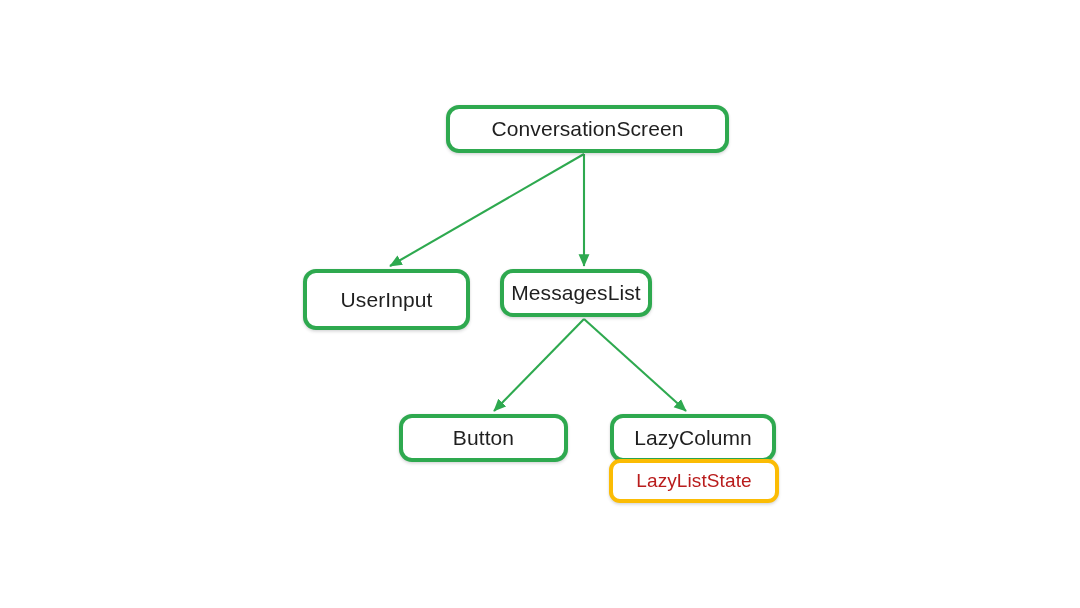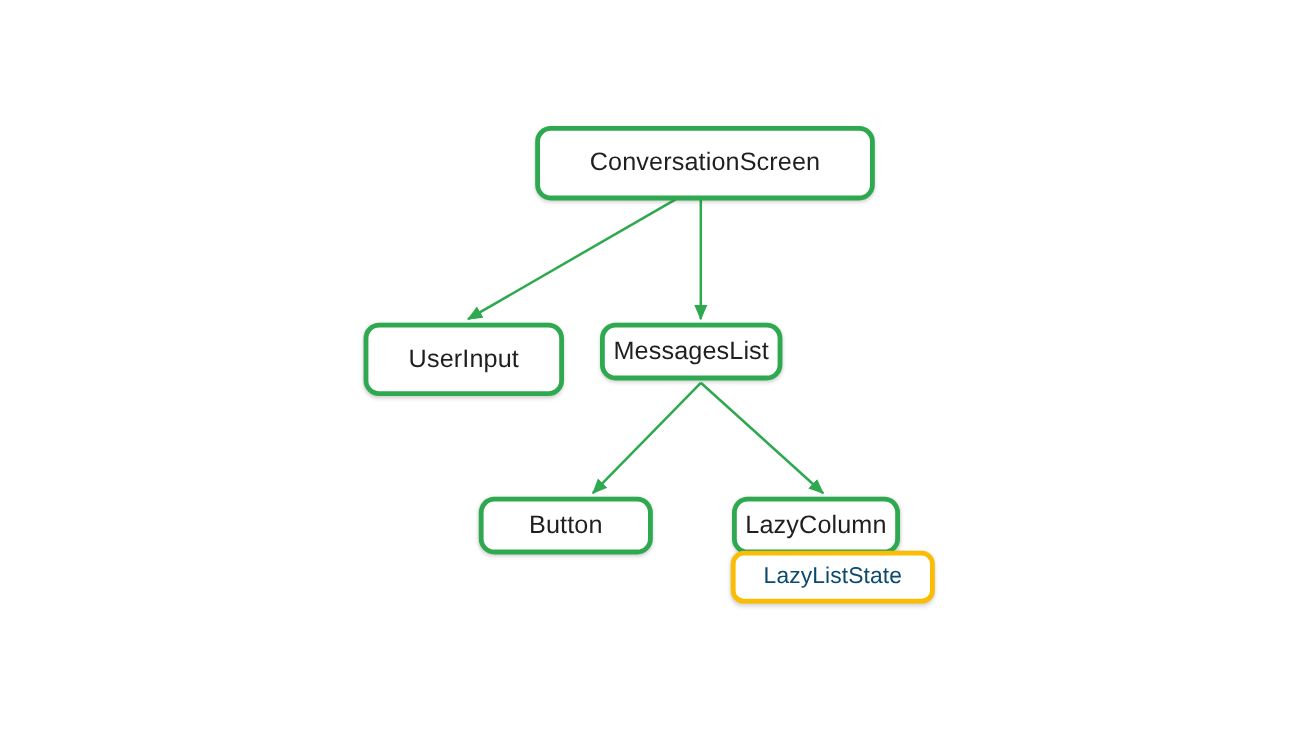--- a/index.html
+++ b/index.html
@@ -57,41 +57,41 @@
     letter-spacing: 0.1px;
     z-index: 3;
   }
 
   .node-state {
     border-width: 4px;
     border-color: #fbbc04;
     border-radius: 11px;
     box-shadow: 0 2px 3px rgba(60, 64, 67, 0.16),
                 0 0 2px rgba(60, 64, 67, 0.10);
-    color: #0c4a6e;
+    color: #b91c1c;
     font-size: 19px;
     letter-spacing: 0.1px;
     z-index: 4;
   }
 
   
   #node-conversation-screen {
-    left: 446px;  top: 105px;  width: 283px;  height: 62px;
+    left: 446px;  top: 105px;  width: 283px;  height: 48px;
   }
   #node-user-input {
     left: 303px;  top: 269px;  width: 167px;  height: 61px;
   }
   #node-messages-list {
     left: 500px;  top: 269px;  width: 152px;  height: 48px;
   }
   #node-button {
-    left: 399px;  top: 414px;  width: 145px;  height: 48px;
+    left: 399px;  top: 414px;  width: 169px;  height: 48px;
   }
   #node-lazy-column {
-    left: 610px;  top: 414px;  width: 140px;  height: 48px;
+    left: 610px;  top: 414px;  width: 166px;  height: 48px;
   }
   #node-lazy-list-state {
     left: 609px;  top: 459px;  width: 170px;  height: 44px;
   }
 </style>
 </head>
 <body>
 
 <div id="diagram-canvas">
 

